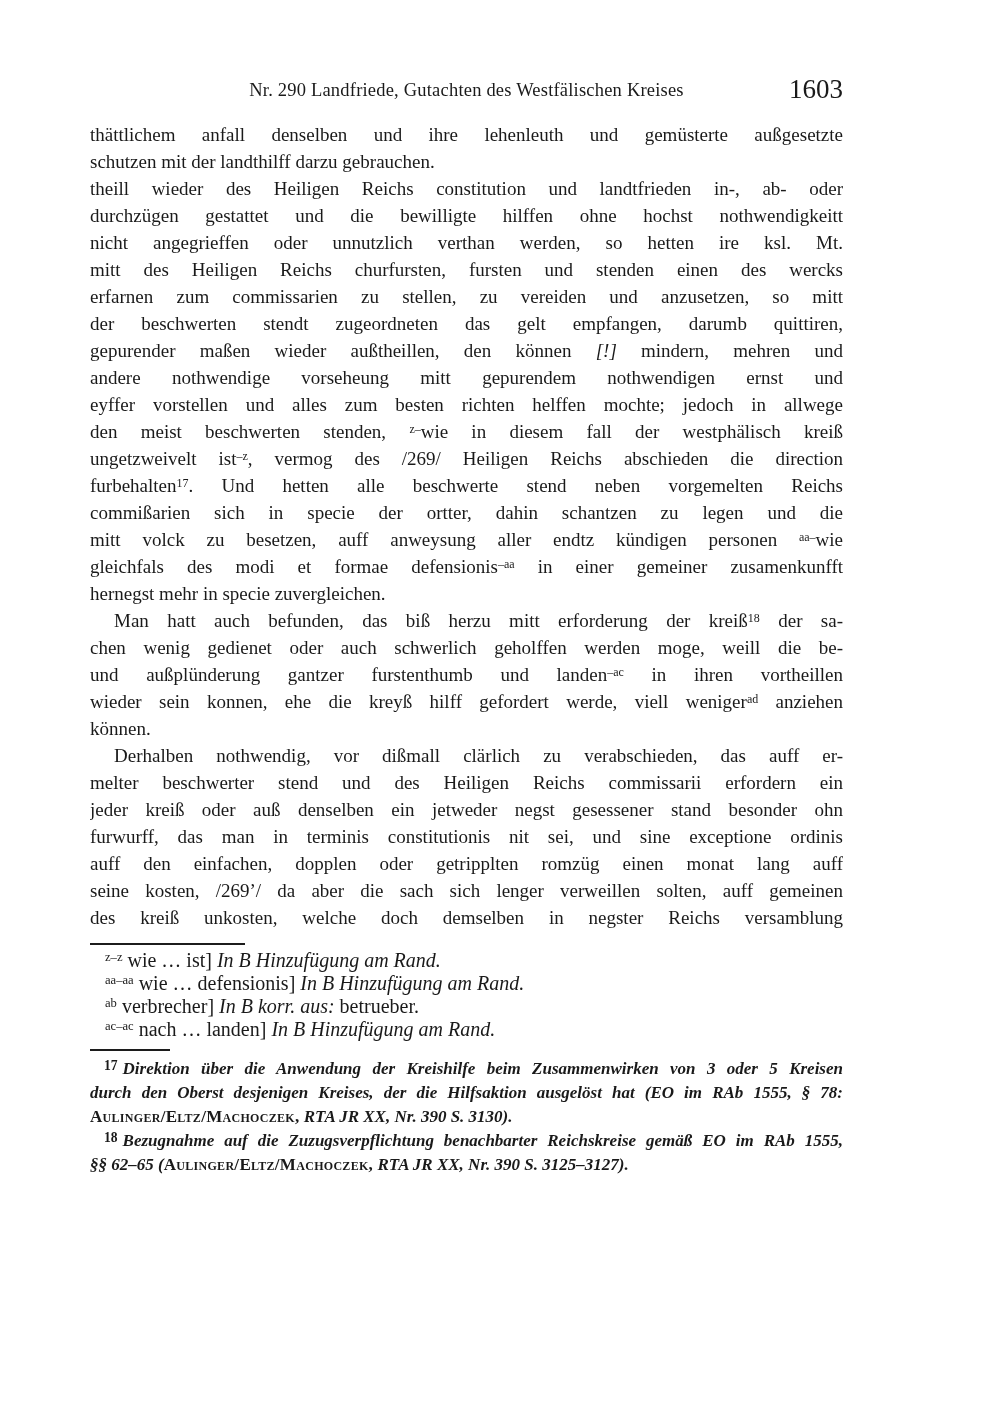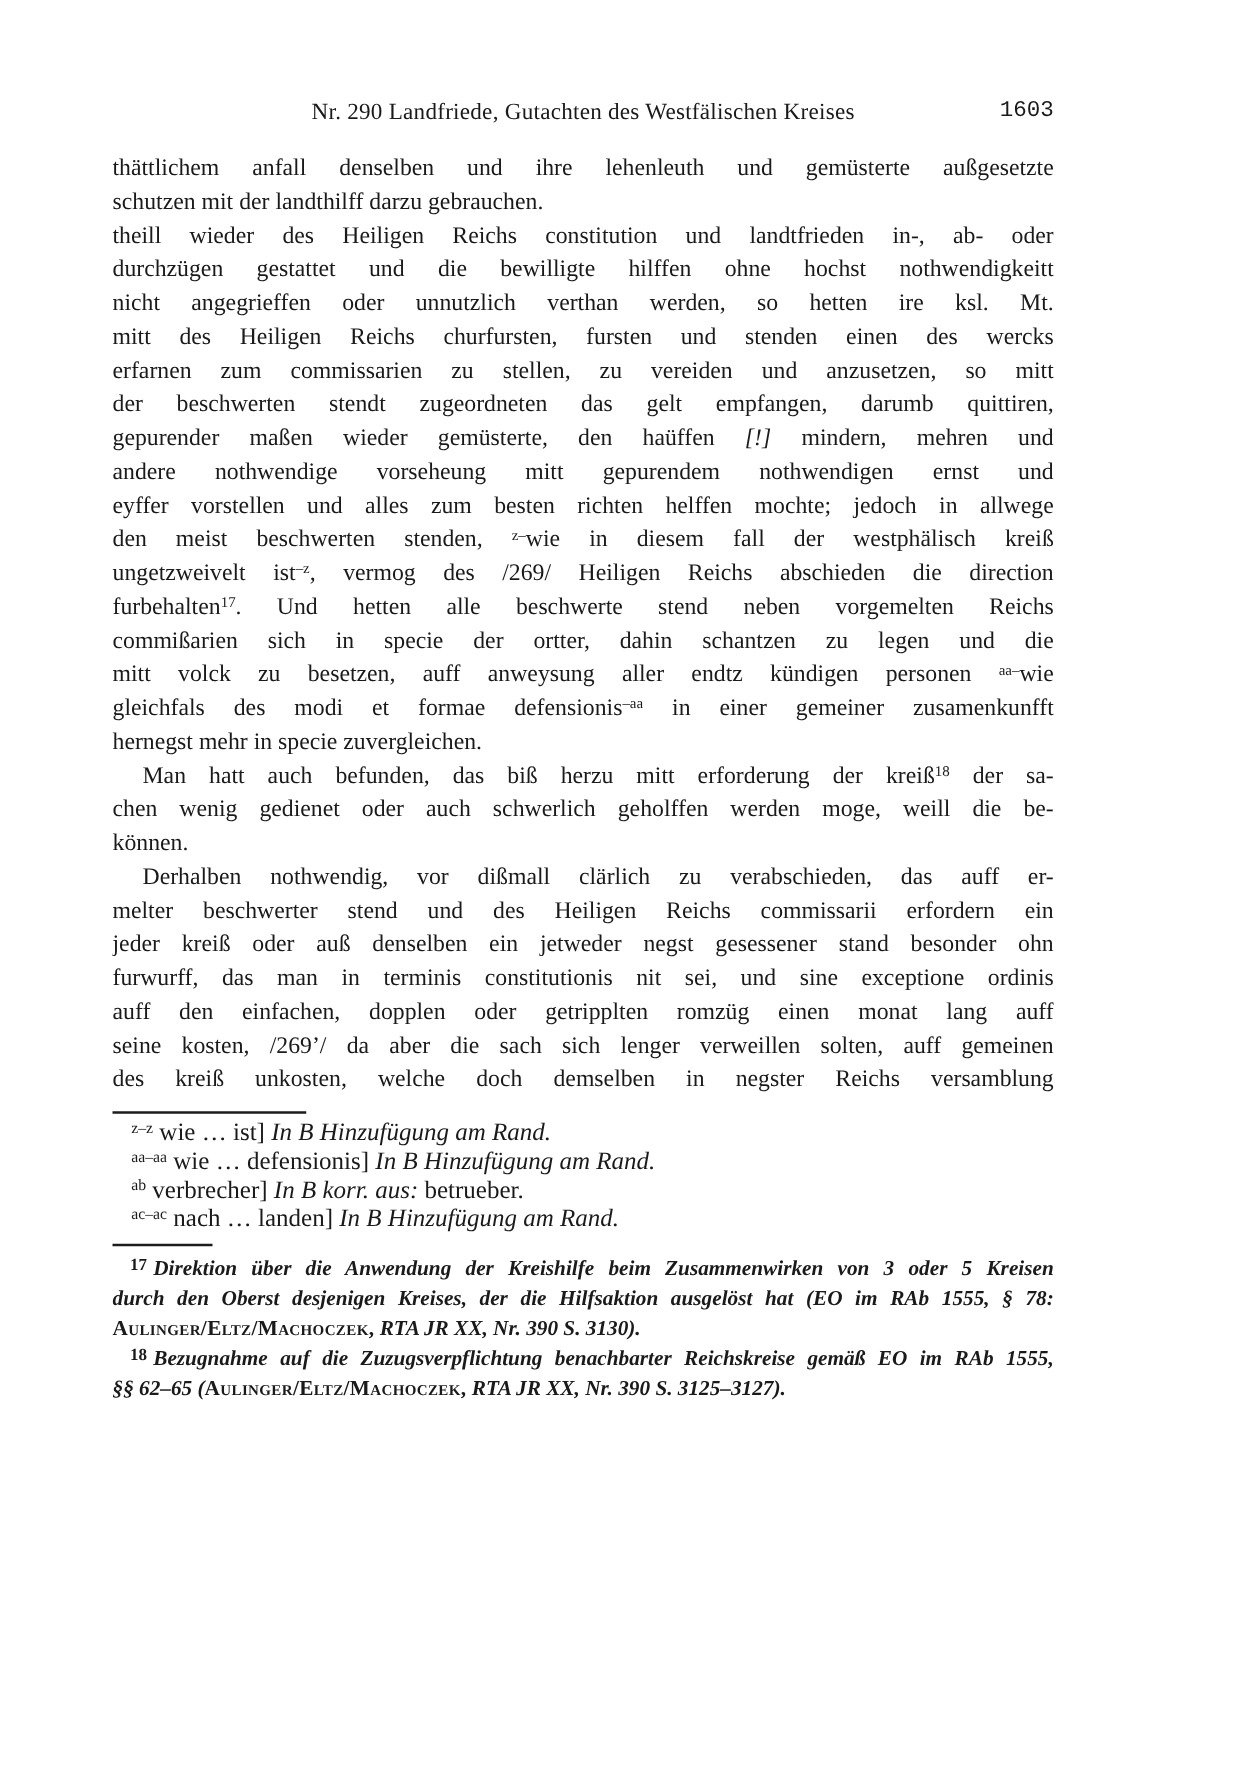--- a/index.html
+++ b/index.html
@@ -27,23 +27,22 @@
   .running-title {
     text-align: center;
     font-size: 18.5px;
     line-height: 24px;
     letter-spacing: 0.2px;
   }
   .page-number {
     position: absolute;
     right: 0;
     top: -2px;
-    font-size: 18px;
+    font-size: 27px;
     line-height: 26px;
-    font-family: Liberation Mono, monospace;
   }
   .body-text {
     margin-top: 19px;
     font-size: 19px;
   }
   .body-text .line { height: 27px; line-height: 27px; }
   .line { white-space: pre-wrap; }
   .line.first { text-indent: 24px; }
   .just {
     text-align: justify;
@@ -102,34 +101,36 @@
           <div class="line just"><span class="st-r">thättlichem anfall denselben und ihre lehenleuth und gemüsterte außgesetzte</span></div>
           <div class="line"><span class="st-r">schutzen mit der landthilff darzu gebrauchen.</span></div>
         </div>
         <div>
           <div class="line just"><span class="st-r">theill wieder des Heiligen Reichs constitution und landtfrieden in-, ab- oder</span></div>
           <div class="line just"><span class="st-r">durchzügen gestattet und die bewilligte hilffen ohne hochst nothwendigkeitt</span></div>
           <div class="line just"><span class="st-r">nicht angegrieffen oder unnutzlich verthan werden, so hetten ire ksl. Mt.</span></div>
           <div class="line just"><span class="st-r">mitt des Heiligen Reichs churfursten, fursten und stenden einen des wercks</span></div>
           <div class="line just"><span class="st-r">erfarnen zum commissarien zu stellen, zu vereiden und anzusetzen, so mitt</span></div>
           <div class="line just"><span class="st-r">der beschwerten stendt zugeordneten das gelt empfangen, darumb quittiren,</span></div>
-          <div class="line just"><span class="st-r">gepurender maßen wieder gemüsterte, den haüffen </span><span class="st-i">[!]</span><span class="st-r"> mindern, mehren und</span></div>
+          <div class="line just"><span class="st-r">gepurender maßen wieder außtheillen, den können </span><span class="st-i">[!]</span><span class="st-r"> mindern, mehren und</span></div>
           <div class="line just"><span class="st-r">andere nothwendige vorseheung mitt gepurendem nothwendigen ernst und</span></div>
           <div class="line just"><span class="st-r">eyffer vorstellen und alles zum besten richten helffen mochte; jedoch in allwege</span></div>
           <div class="line just"><span class="st-r">den meist beschwerten stenden, </span><span class="st-sup">z–</span><span class="st-r">wie in diesem fall der westphälisch kreiß</span></div>
           <div class="line just"><span class="st-r">ungetzweivelt ist</span><span class="st-sup">–z</span><span class="st-r">, vermog des /269/ Heiligen Reichs abschieden die direction</span></div>
           <div class="line just"><span class="st-r">furbehalten</span><span class="st-sup">17</span><span class="st-r">. Und hetten alle beschwerte stend neben vorgemelten Reichs</span></div>
           <div class="line just"><span class="st-r">commißarien sich in specie der ortter, dahin schantzen zu legen und die</span></div>
           <div class="line just"><span class="st-r">mitt volck zu besetzen, auff anweysung aller endtz kündigen personen </span><span class="st-sup">aa–</span><span class="st-r">wie</span></div>
           <div class="line just"><span class="st-r">gleichfals des modi et formae defensionis</span><span class="st-sup">–aa</span><span class="st-r"> in einer gemeiner zusamenkunfft</span></div>
           <div class="line"><span class="st-r">hernegst mehr in specie zuvergleichen.</span></div>
         </div>
         <div>
           <div class="line just first"><span class="st-r">Man hatt auch befunden, das biß herzu mitt erforderung der kreiß</span><span class="st-sup">18</span><span class="st-r"> der sa-</span></div>
           <div class="line just"><span class="st-r">chen wenig gedienet oder auch schwerlich geholffen werden moge, weill die be-</span></div>
+          <div class="line just"><span class="st-r">und außplünderung gantzer furstenthumb und landen</span><span class="st-sup">–ac</span><span class="st-r"> in ihren vortheillen</span></div>
+          <div class="line just"><span class="st-r">wieder sein konnen, ehe die kreyß hilff gefordert werde, viell weniger</span><span class="st-sup">ad</span><span class="st-r"> anziehen</span></div>
           <div class="line"><span class="st-r">können.</span></div>
         </div>
         <div>
           <div class="line just first"><span class="st-r">Derhalben nothwendig, vor dißmall clärlich zu verabschieden, das auff er-</span></div>
           <div class="line just"><span class="st-r">melter beschwerter stend und des Heiligen Reichs commissarii erfordern ein</span></div>
           <div class="line just"><span class="st-r">jeder kreiß oder auß denselben ein jetweder negst gesessener stand besonder ohn</span></div>
           <div class="line just"><span class="st-r">furwurff, das man in terminis constitutionis nit sei, und sine exceptione ordinis</span></div>
           <div class="line just"><span class="st-r">auff den einfachen, dopplen oder getripplten romzüg einen monat lang auff</span></div>
           <div class="line just"><span class="st-r">seine kosten, /269’/ da aber die sach sich lenger verweillen solten, auff gemeinen</span></div>
           <div class="line just"><span class="st-r">des kreiß unkosten, welche doch demselben in negster Reichs versamblung</span></div>

